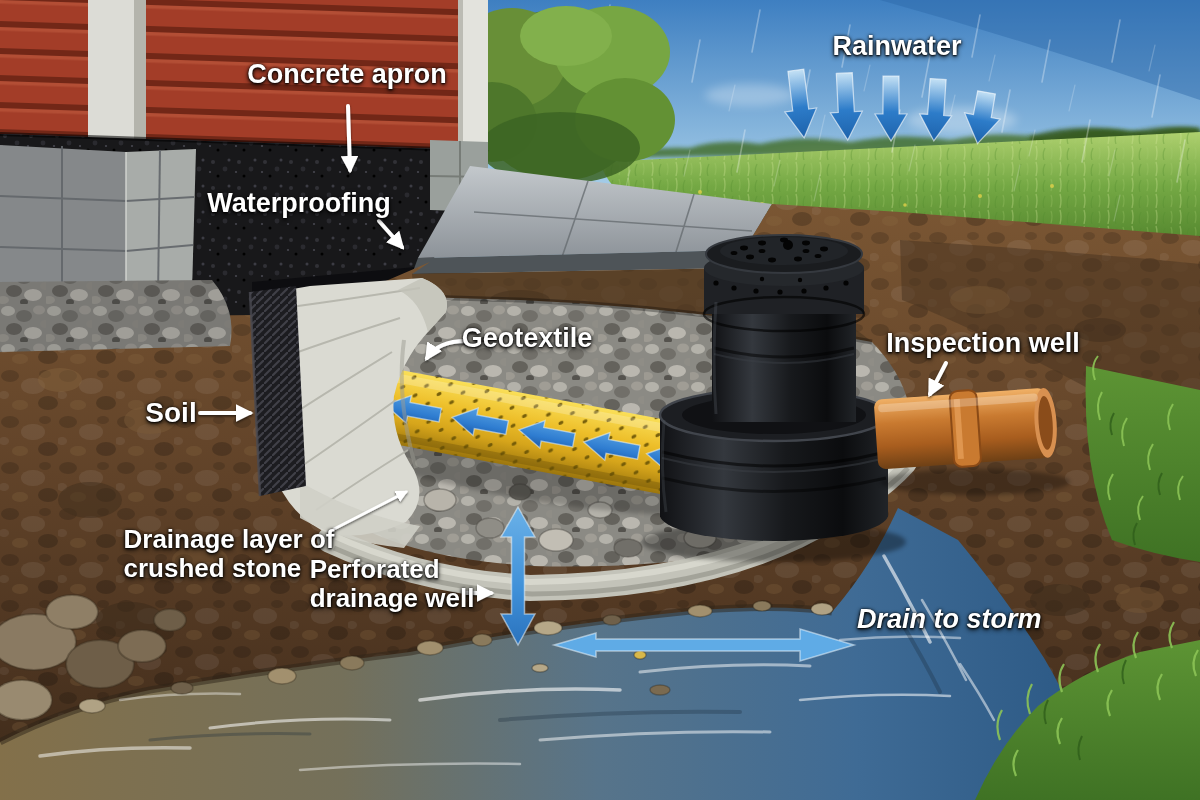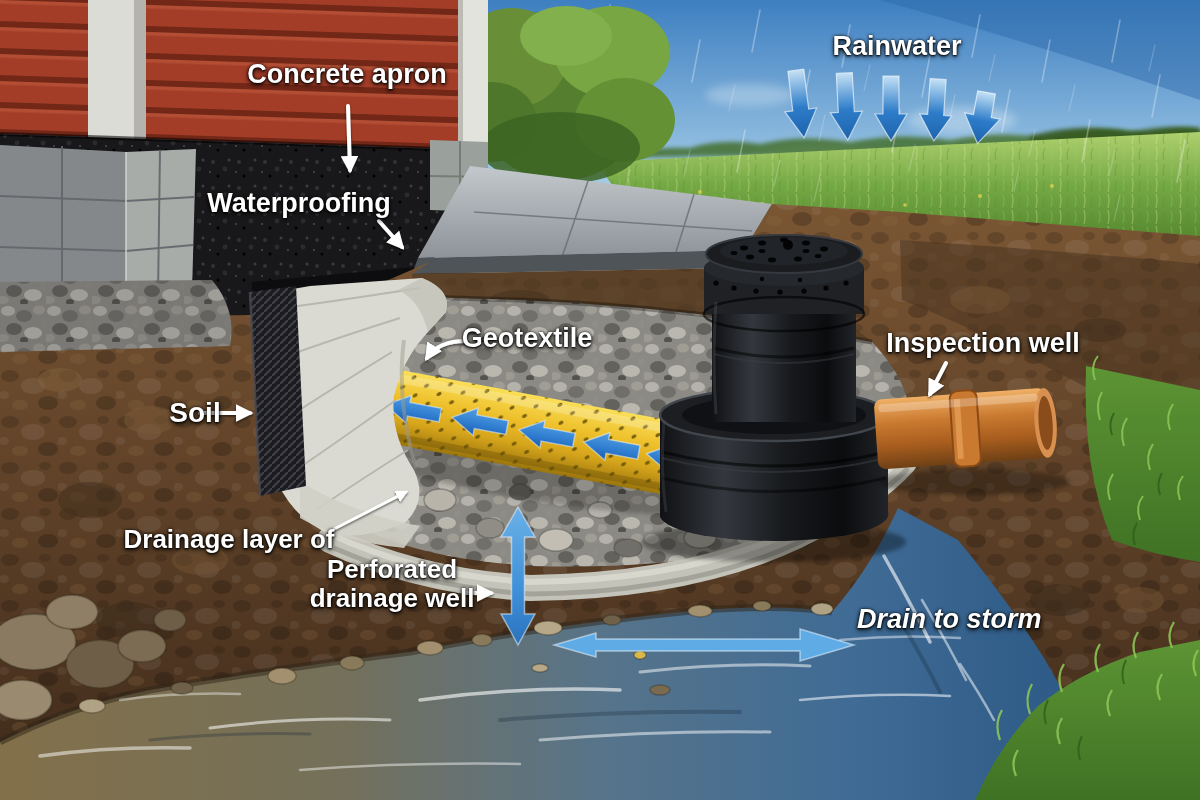--- a/index.html
+++ b/index.html
@@ -2,21 +2,21 @@
 <html><head>
 <meta charset="utf-8">
 <style>
   html,body{margin:0;padding:0;background:#222;}
   #stage{position:relative;width:1200px;height:800px;overflow:hidden;
          font-family:"Liberation Sans",sans-serif;}
   #scene{position:absolute;inset:0;}
   .label{position:absolute;color:#fff;font-weight:700;line-height:1.12;
          text-shadow:0 2px 5px rgba(0,0,0,.9),0 0 3px rgba(0,0,0,.75),0 1px 2px rgba(0,0,0,.8);
          white-space:nowrap;}
-  .c{transform:translateX(-50%);text-align:center;}
+  .c{transform:translateX(-50%);}
   .f27{font-size:27px;} .f28{font-size:28px;} .f26{font-size:26px;}
 </style>
 </head>
 <body>
 
 <div id="stage">
 <svg id="scene" width="1200" height="800" viewBox="0 0 1200 800">
   <defs>
     <linearGradient id="skyGrad" x1="0" y1="0" x2="0" y2="1">
       <stop offset="0" stop-color="#3e7fc1"></stop>
@@ -544,24 +544,25 @@
     <path d="M946,363 L930,394" stroke-width="4" marker-end="url(#mW)"></path>
     <path d="M334,529 L406,492" stroke-width="2.8" marker-end="url(#mW)"></path>
     <path d="M466,593 L491,593" stroke-width="4" marker-end="url(#mW)"></path>
   </g>
 </svg>
 
 <div class="label c f27" style="left:897px;top:31px;">Rainwater</div>
 <div class="label c f27" style="left:347px;top:59px;">Concrete apron</div>
 <div class="label c f27" style="left:299px;top:188px;">Waterproofing</div>
 <div class="label c f27" style="left:527px;top:323px;">Geotextile</div>
-<div class="label c f28" style="left:171px;top:397px;margin-left:24px;">Soil</div>
+<div class="label c f28" style="left:171px;top:397px;">Soil</div>
 <div class="label c f27" style="left:983px;top:328px;">Inspection well</div>
 <div class="label c f26" style="left:229px;top:506px;margin-top:19px;">
   <div>Drainage layer of</div>
+  <div>crushed stone</div>
 </div>
 <div class="label c f26" style="left:392px;top:555px;">
   <div>Perforated</div>
   <div>drainage well</div>
 </div>
 <div class="label f27" style="left:857px;top:604px;font-style:italic;">
   <div>Drain to storm</div>
 </div>
 </div>
 

